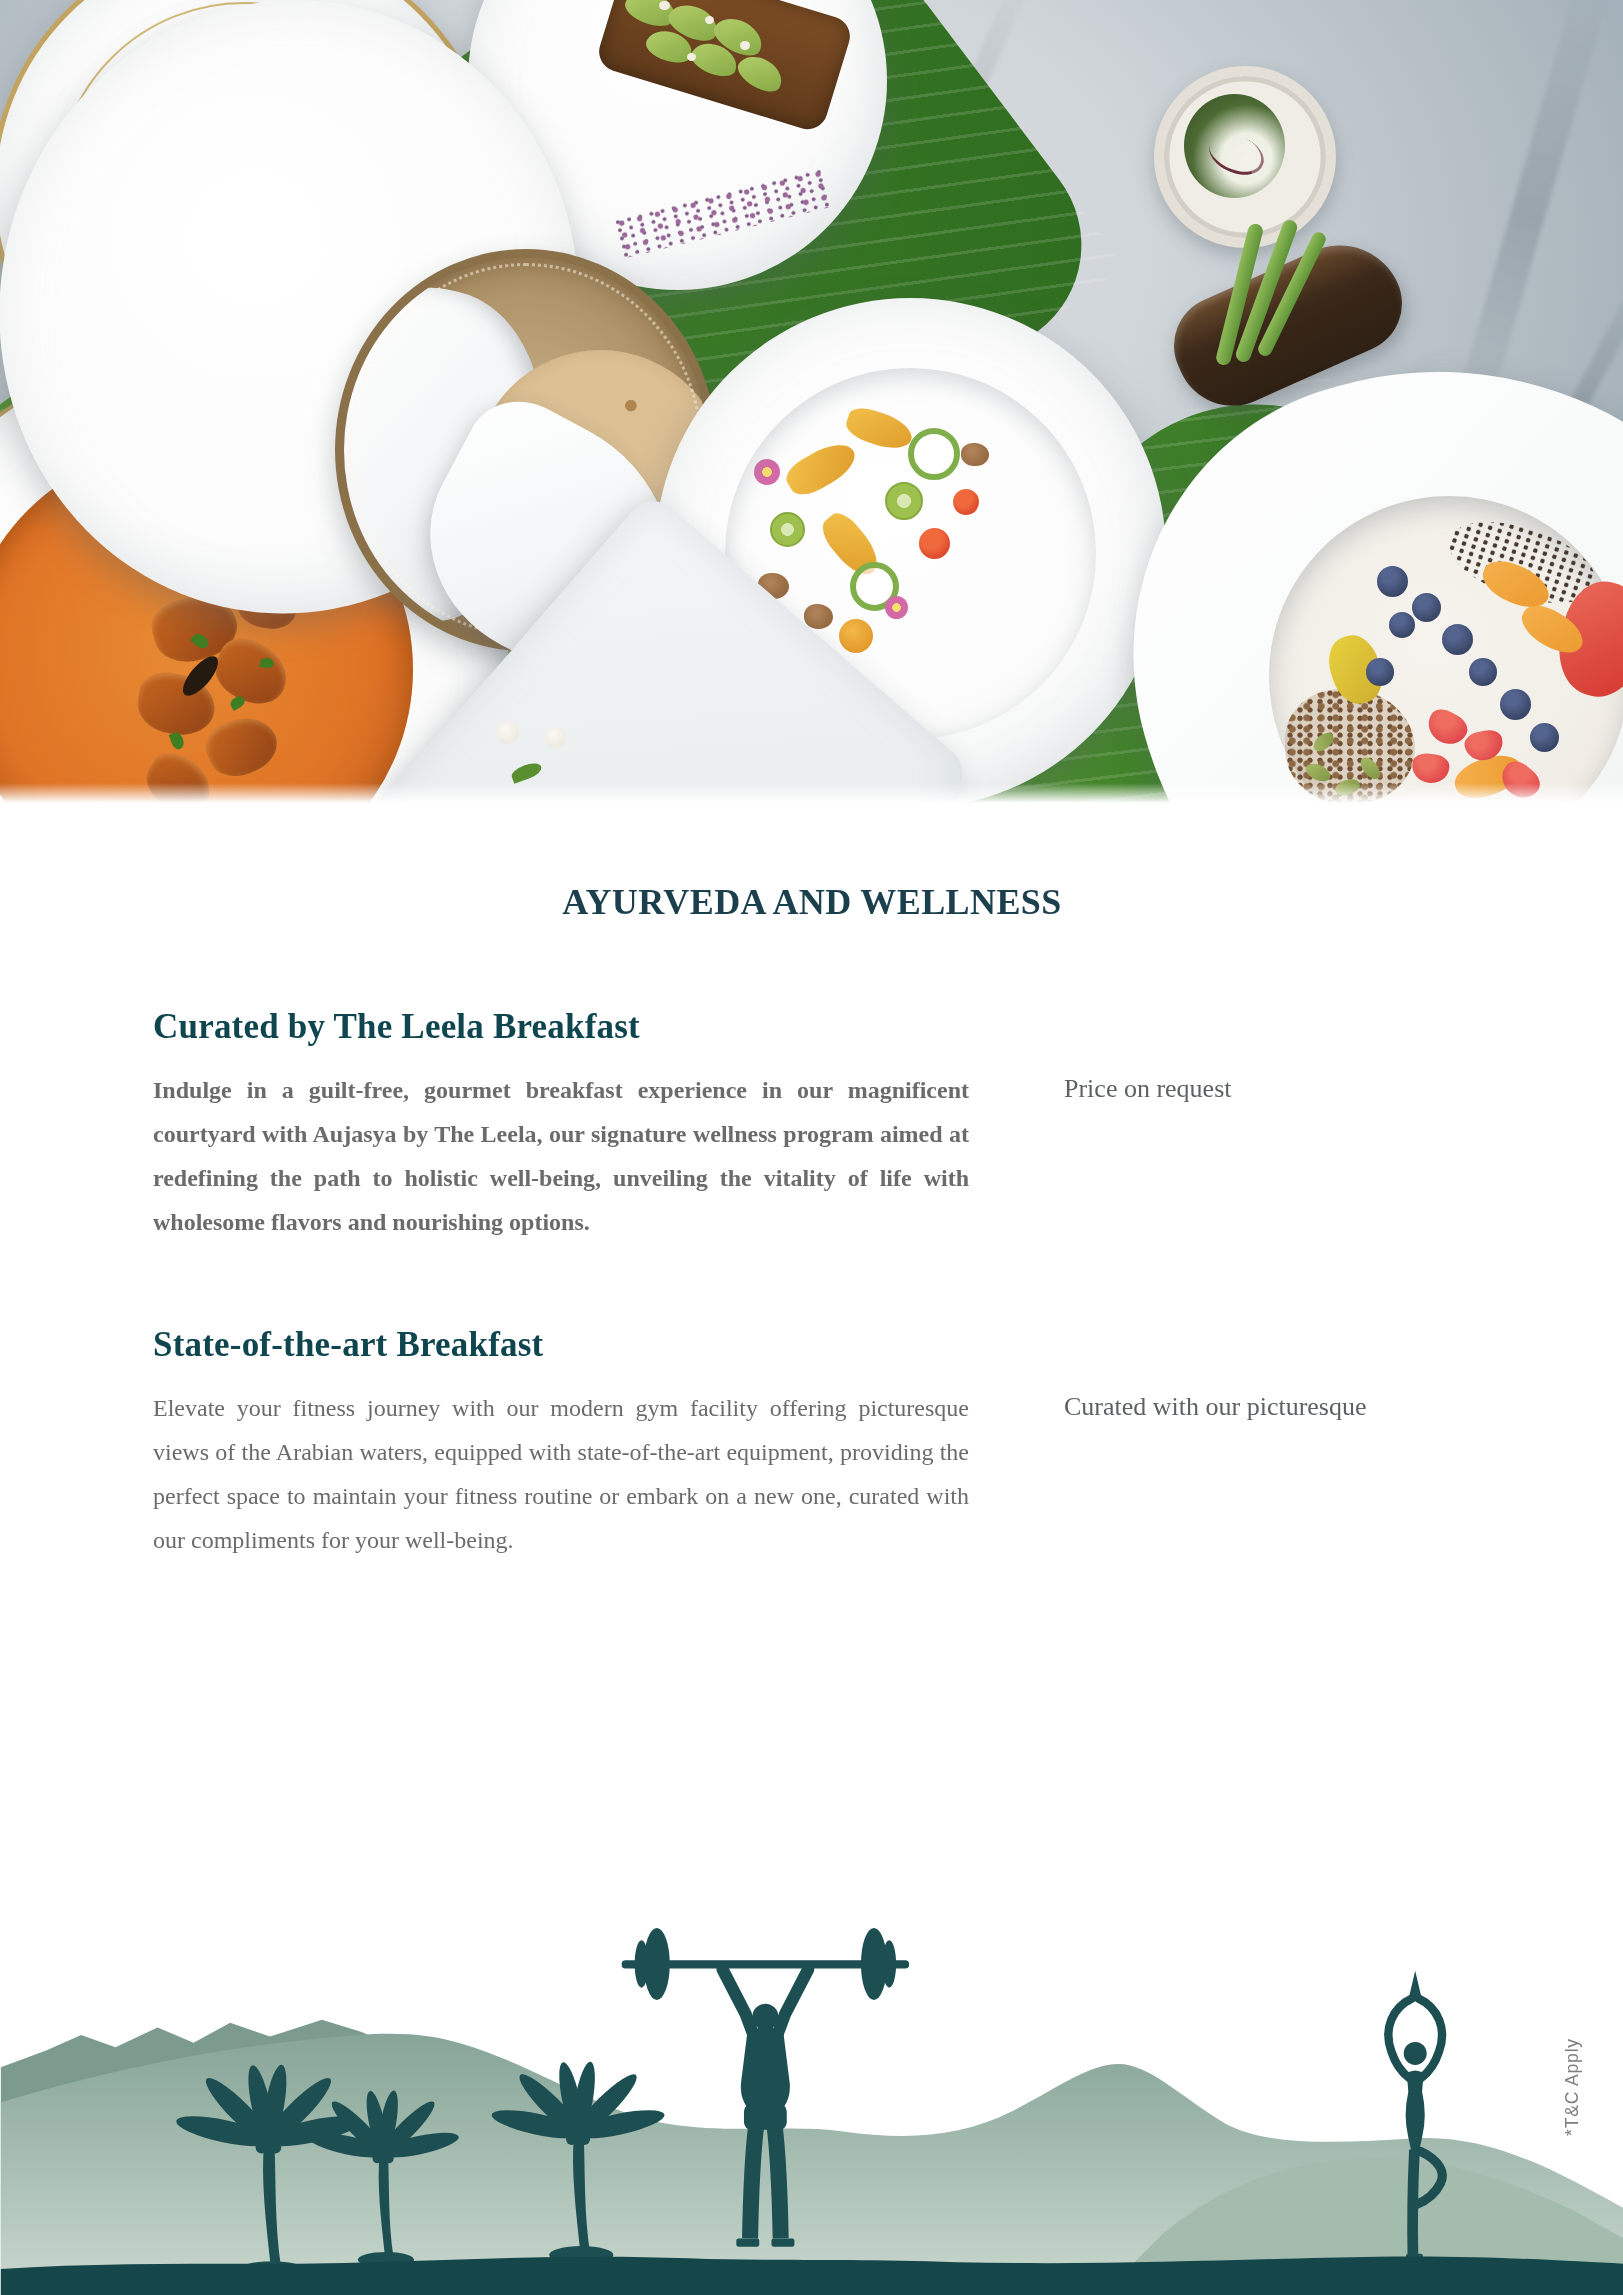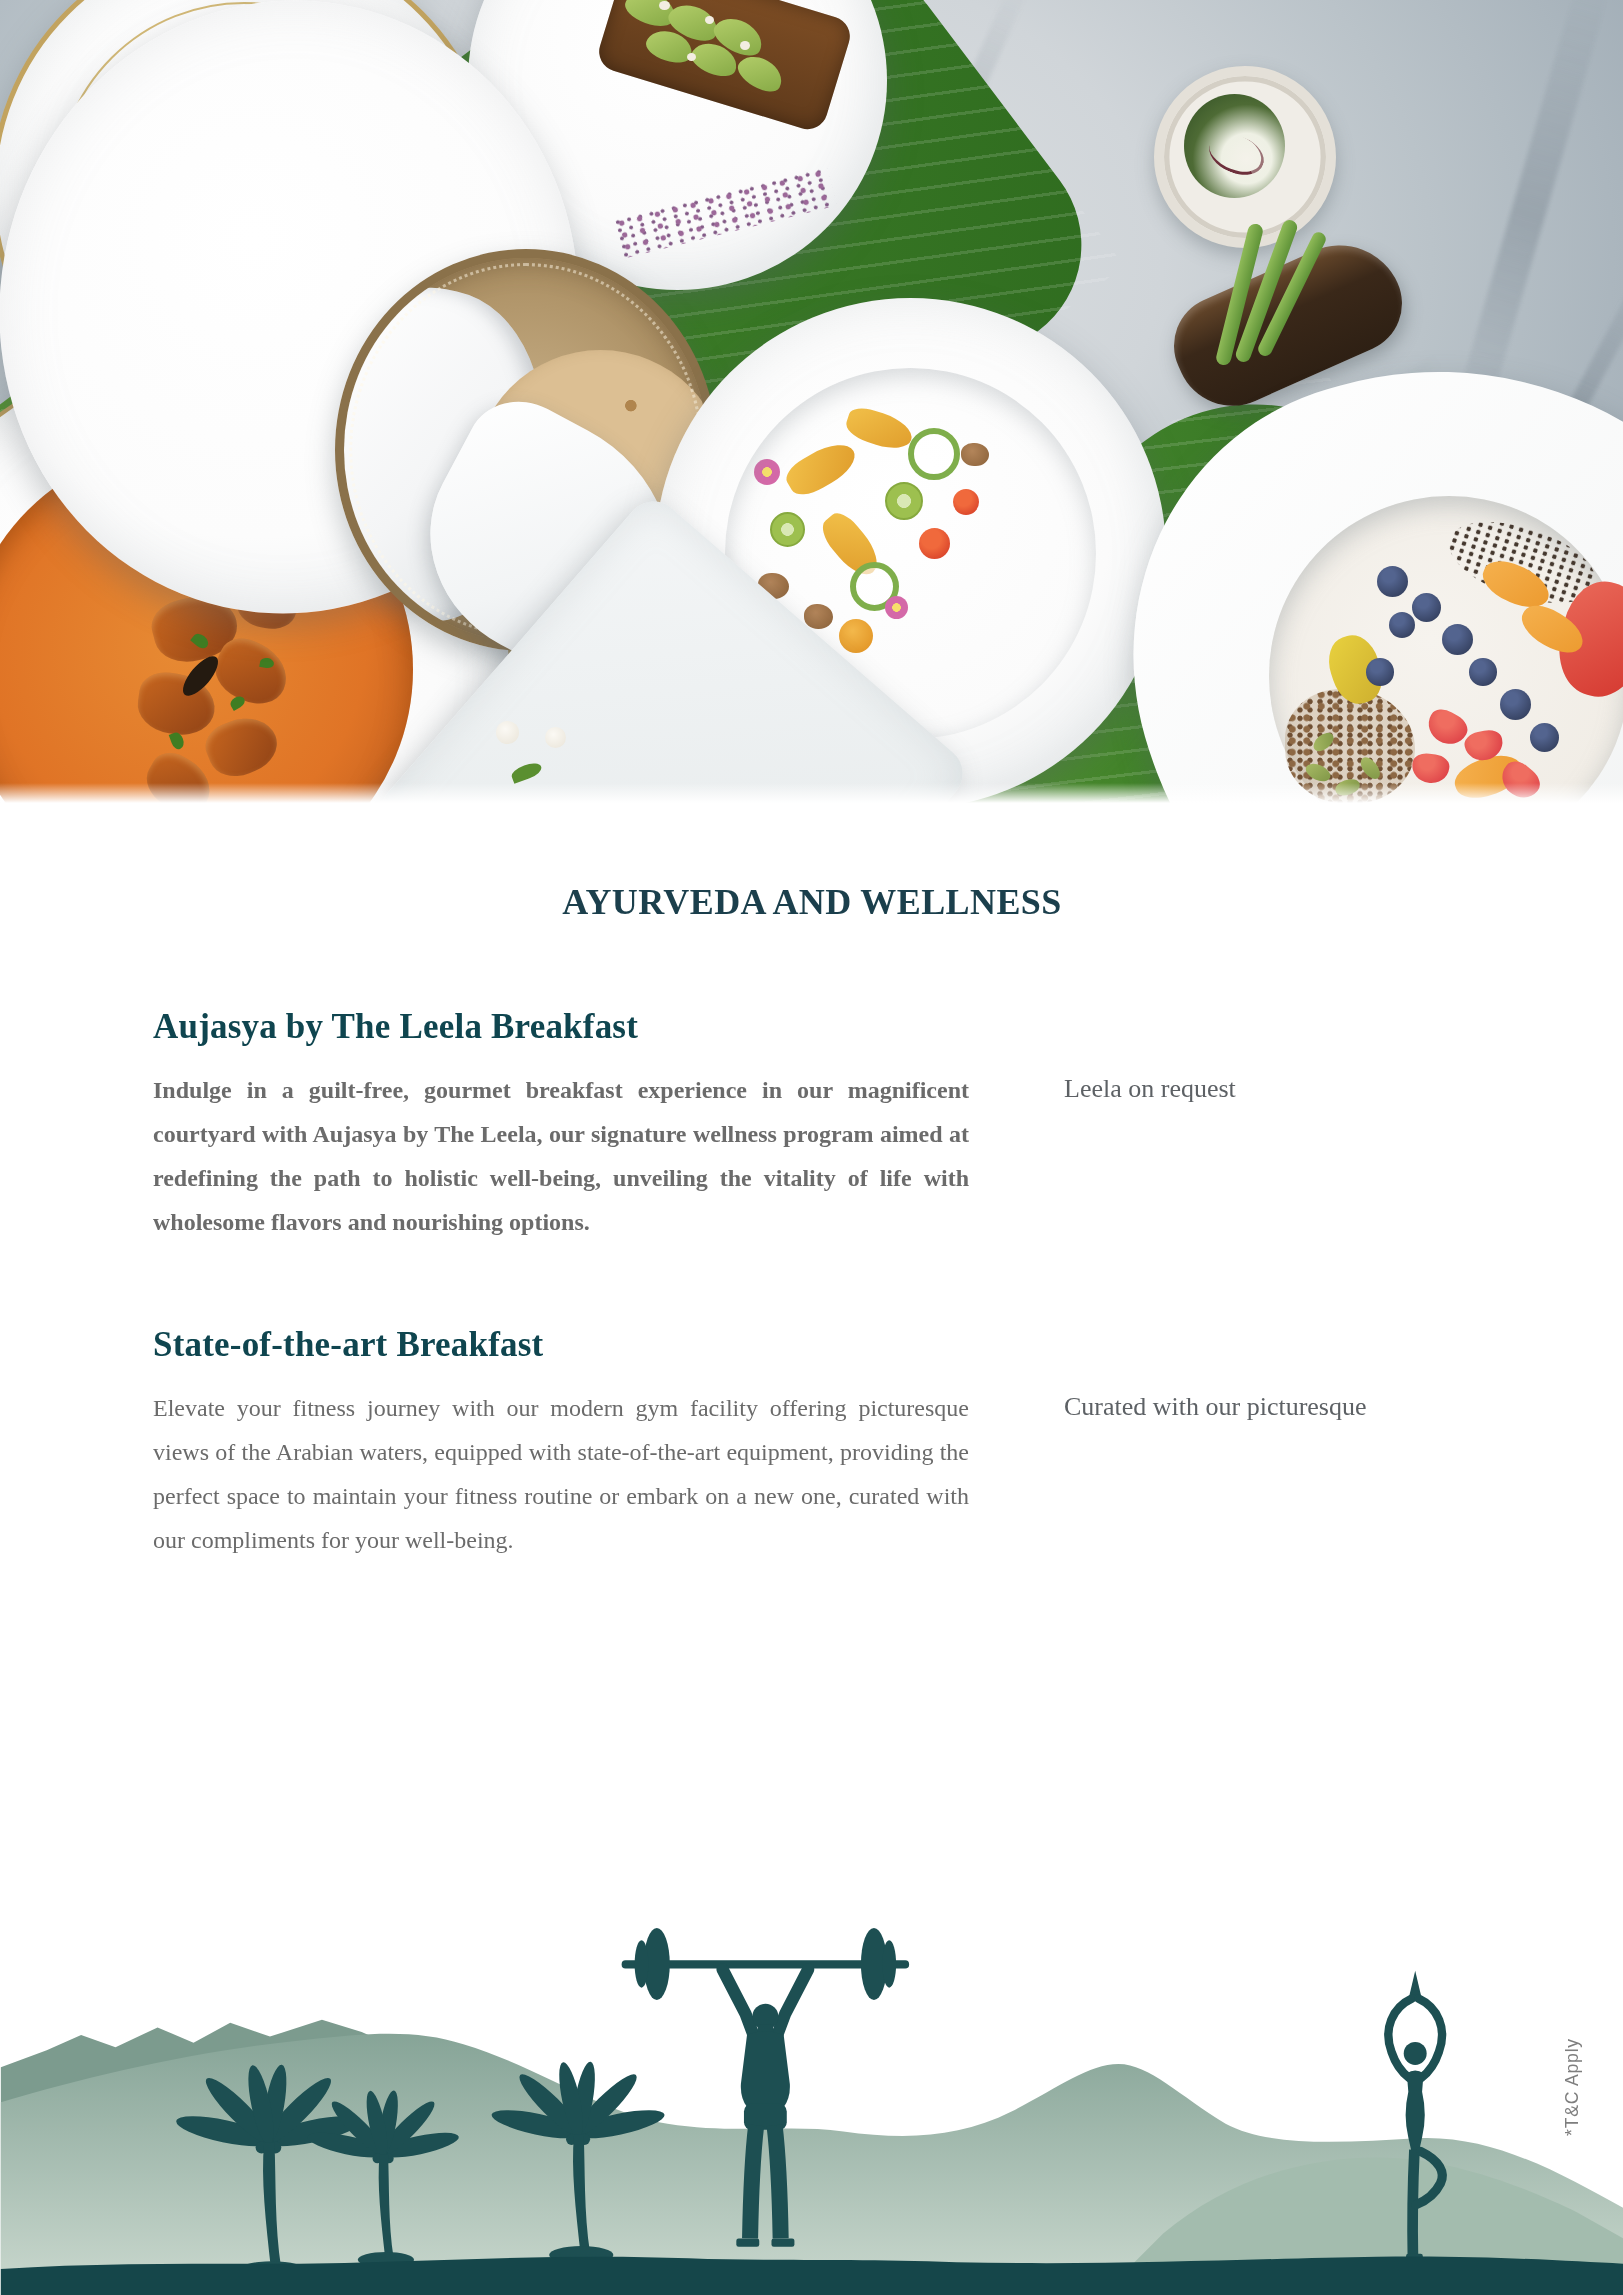--- a/index.html
+++ b/index.html
@@ -356,23 +356,23 @@
     <div class="top-item seed se1"></div>
     <div class="top-item seed se2"></div>
     <div class="top-item seed se3"></div>
     <div class="top-item seed se4"></div>
 
     <div class="hero-fade"></div>
   </div>
 
   <h1 class="title">AYURVEDA AND WELLNESS</h1>
 
-  <h2 class="sec-heading h1">Aujasya by The Leela Breakfast</h2>
+  <h2 class="sec-heading h1">Curated by The Leela Breakfast</h2>
   <p class="sec-body b1">Indulge in a guilt-free, gourmet breakfast experience in our magnificent courtyard with Aujasya by The Leela, our signature wellness program aimed at redefining the path to holistic well-being, unveiling the vitality of life with wholesome flavors and nourishing options.</p>
-  <div class="note n1">Leela on request</div>
+  <div class="note n1">Price on request</div>
 
   <h2 class="sec-heading h2">State-of-the-art Breakfast</h2>
   <p class="sec-body b2">Elevate your fitness journey with our modern gym facility offering picturesque views of the Arabian waters, equipped with state-of-the-art equipment, providing the perfect space to maintain your fitness routine or embark on a new one, curated with our compliments for your well-being.</p>
   <div class="note n2">Curated with our picturesque</div>
 
   <svg class="footer-art" viewBox="0 0 2122 620">
     <defs>
       <linearGradient id="mgrad" x1="0" y1="0" x2="0" y2="1">
         <stop offset="0" stop-color="#86a497"></stop>
         <stop offset="1" stop-color="#cbd9cf"></stop>

